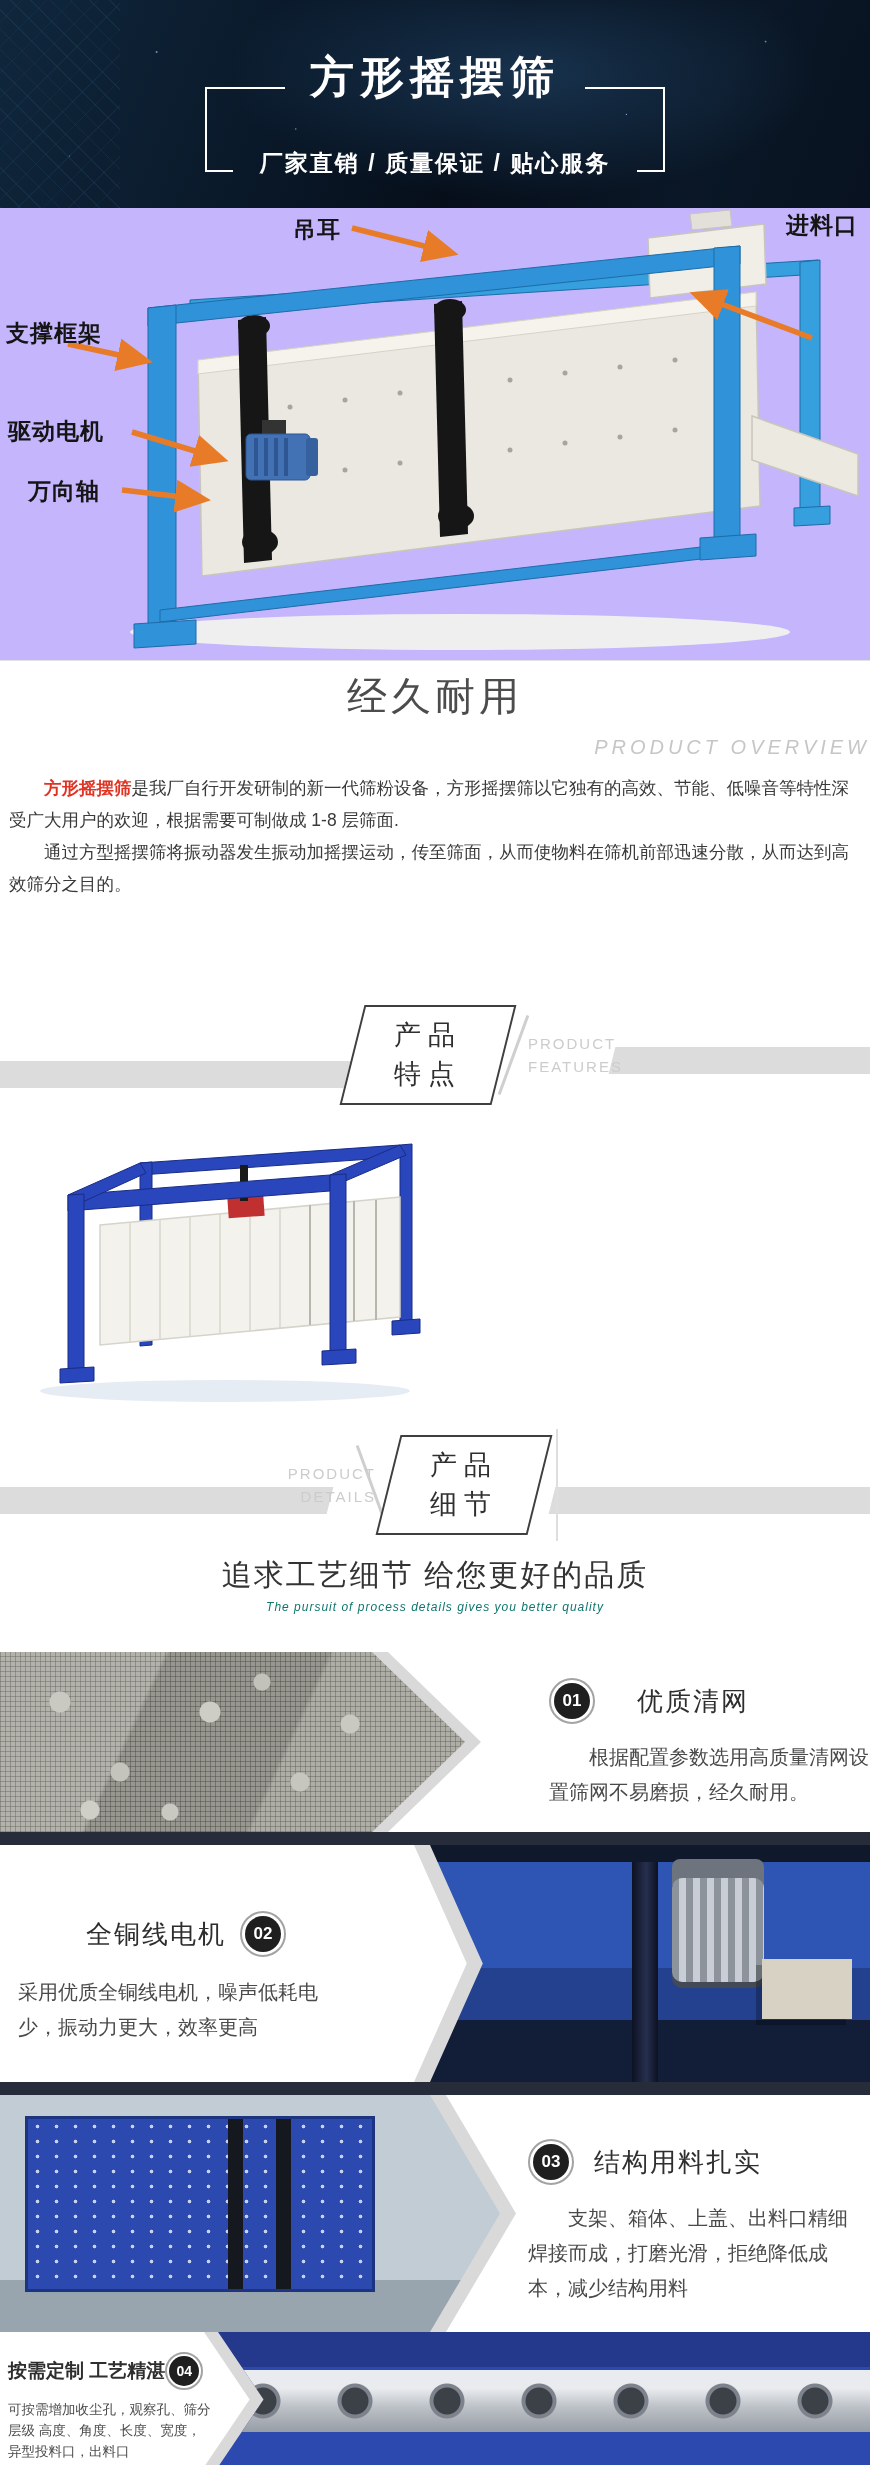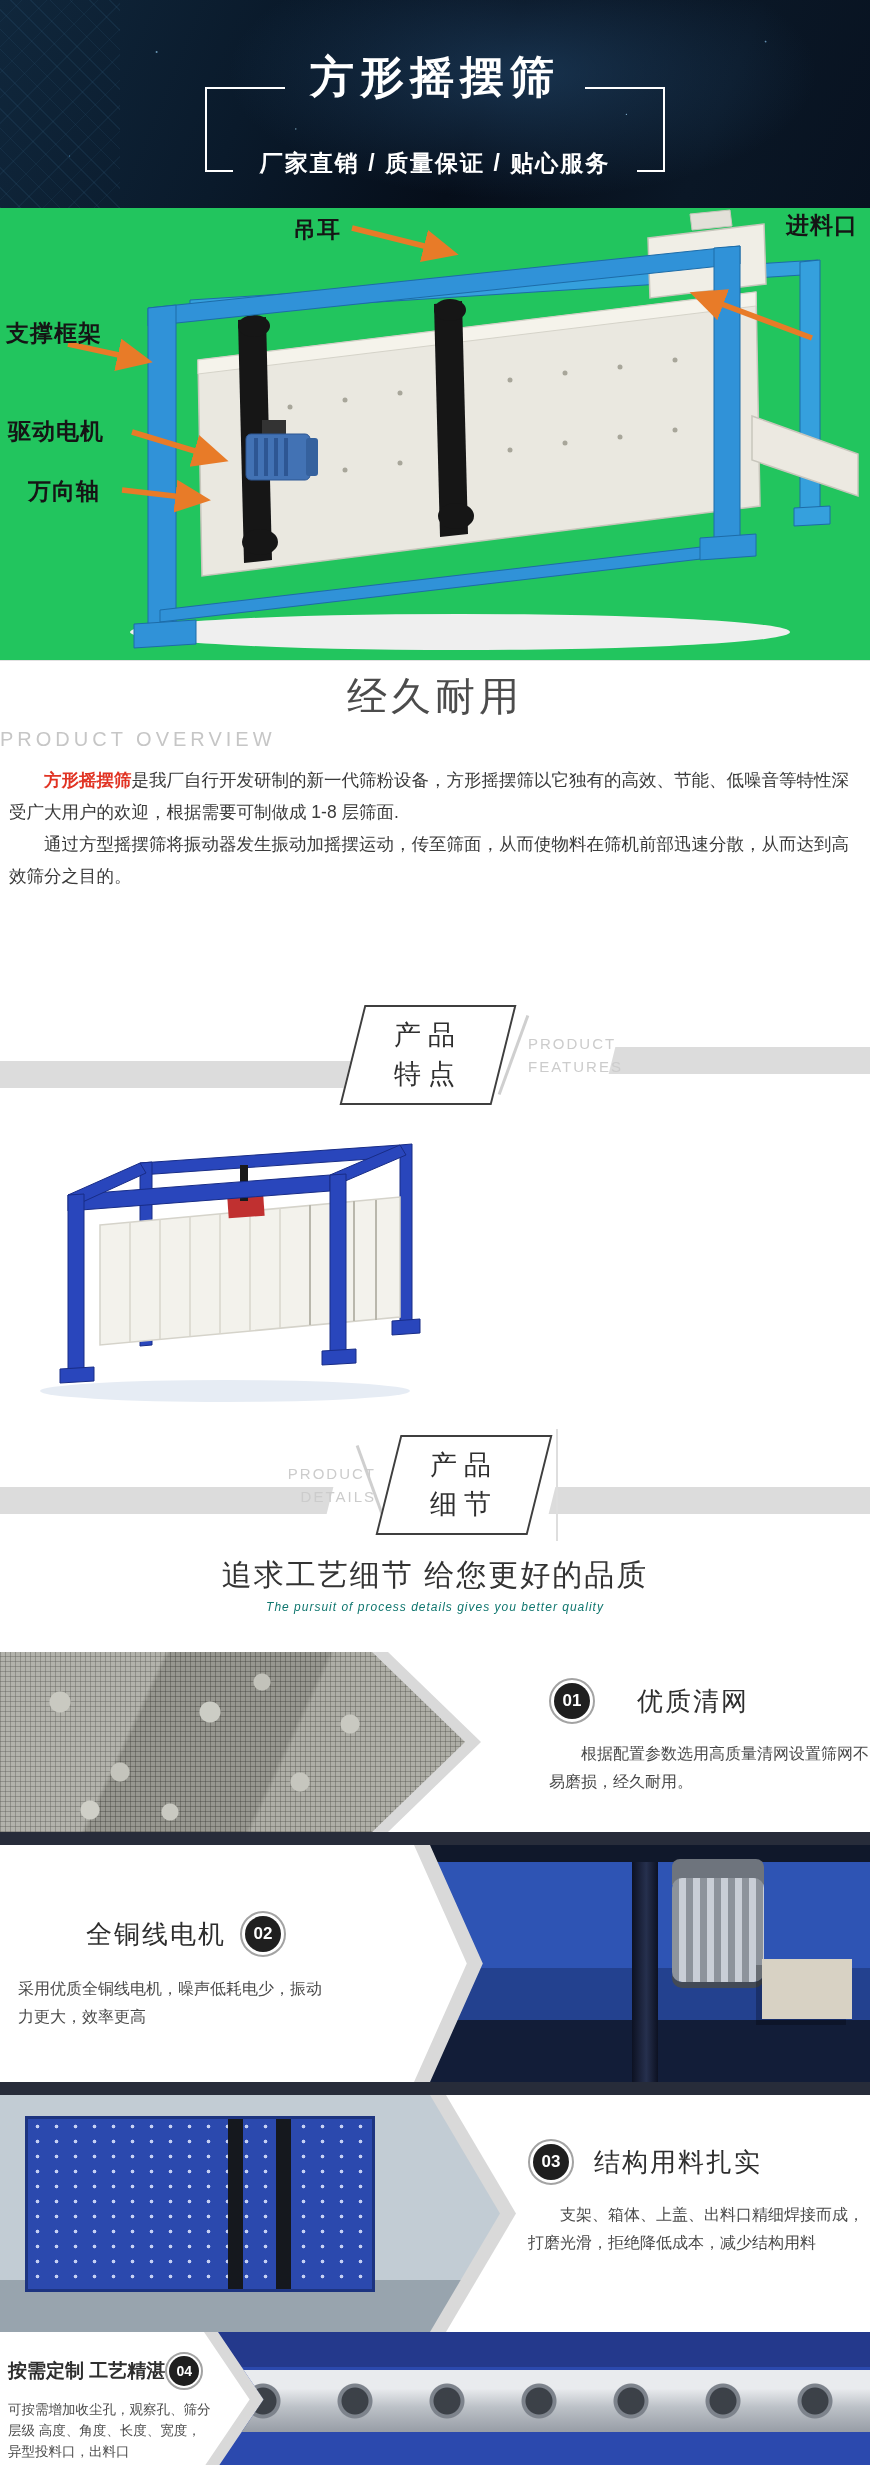--- a/index.html
+++ b/index.html
@@ -39,37 +39,37 @@
   }
   .frame-line { position:absolute; background:#fff; z-index:2; }
   .fl-l  { left:205px; top:87px;  width:2px;  height:85px; }
   .fl-r  { left:663px; top:87px;  width:2px;  height:85px; }
   .fl-tl { left:205px; top:87px;  width:80px; height:2px; }
   .fl-tr { left:585px; top:87px;  width:80px; height:2px; }
   .fl-bl { left:205px; top:170px; width:28px; height:2px; }
   .fl-br { left:637px; top:170px; width:28px; height:2px; }
 
   
-  .hero { position:relative; height:452px; background:#22c55e; }
+  .hero { position:relative; height:452px; background:#c4b5fd; }
   .hero svg.machine { position:absolute; inset:0; z-index:1; }
   .hero svg.arrows  { position:absolute; inset:0; z-index:2; pointer-events:none; }
   .hero-label {
     position:absolute; z-index:3; font-size:23px; font-weight:700;
     color:#151515; letter-spacing:1px; white-space:nowrap;
   }
   .lbl-diaoer   { left:293px; top:6px; }
   .lbl-jinliao  { left:786px; top:2px; }
   .lbl-zhicheng { left:6px;   top:110px; }
   .lbl-qudong   { left:8px;  top:208px; }
   .lbl-wanxiang { left:28px;  top:268px; }
 
   
   .overview { height:345px; border-top:1px solid #e2e2e2; padding-top:8px; }
   .ov-title { text-align:center; font-size:40px; font-weight:500; color:#4c4c4c; letter-spacing:4px; }
-  .ov-en    { text-align:left; font-size:20px; color:#c6c6c6; letter-spacing:4px; margin-top:4px; }
+  .ov-en    { text-align:right; font-size:20px; color:#c6c6c6; letter-spacing:4px; margin-top:12px;font-style:italic; }
   .ov-body  { width:852px; margin:14px auto 0; font-size:17.5px; line-height:1.82; color:#3a3a3a; }
   .ov-body p { text-indent:2em; }
   .red-hl { color:#e13323; font-weight:bold; }
 
   
   .badge-row { position:relative; height:100px; }
   .bar { position:absolute; height:27px; background:#dcdcdc; transform:skewX(-14deg); z-index:0; }
   .badge-box {
     position:absolute; top:0; height:100px; width:152px; background:#fff;
     border:2px solid #3f3f3f; transform:skewX(-14deg); z-index:2;
@@ -122,21 +122,21 @@
   .numcircle .nc-inner {
     width:36px; height:36px; background:#1f1f1f; border-radius:50%;
     color:#fff; font-size:17px; font-weight:bold;
     display:flex; align-items:center; justify-content:center;
   }
   .numcircle.small { width:38px; height:38px; }
   .numcircle.small .nc-inner { width:30px; height:30px; font-size:14px; }
 
   .title-row { display:flex; align-items:center; }
   .blk-title { font-size:26px; color:#2e2e2e; letter-spacing:2px; }
-  .blk-desc  { font-size:16px; color:#4a4a4a; line-height:1.75; }
+  .blk-desc  { font-size:20px; color:#4a4a4a; line-height:1.75; }
 
   
   .block1 { height:180px; }
   .b1-photo { width:465px; height:180px; position:relative; flex:none; }
   .chev-under { position:absolute; inset:0; background:#d9d9d9; }
   .b1-photo .chev-under, .b1-photo .mesh { clip-path:polygon(0 0,80% 0,100% 50%,80% 100%,0 100%); }
   .b1-photo .chev-under { transform:translateX(16px); }
   .mesh {
     position:absolute; inset:0;
     background-image:

